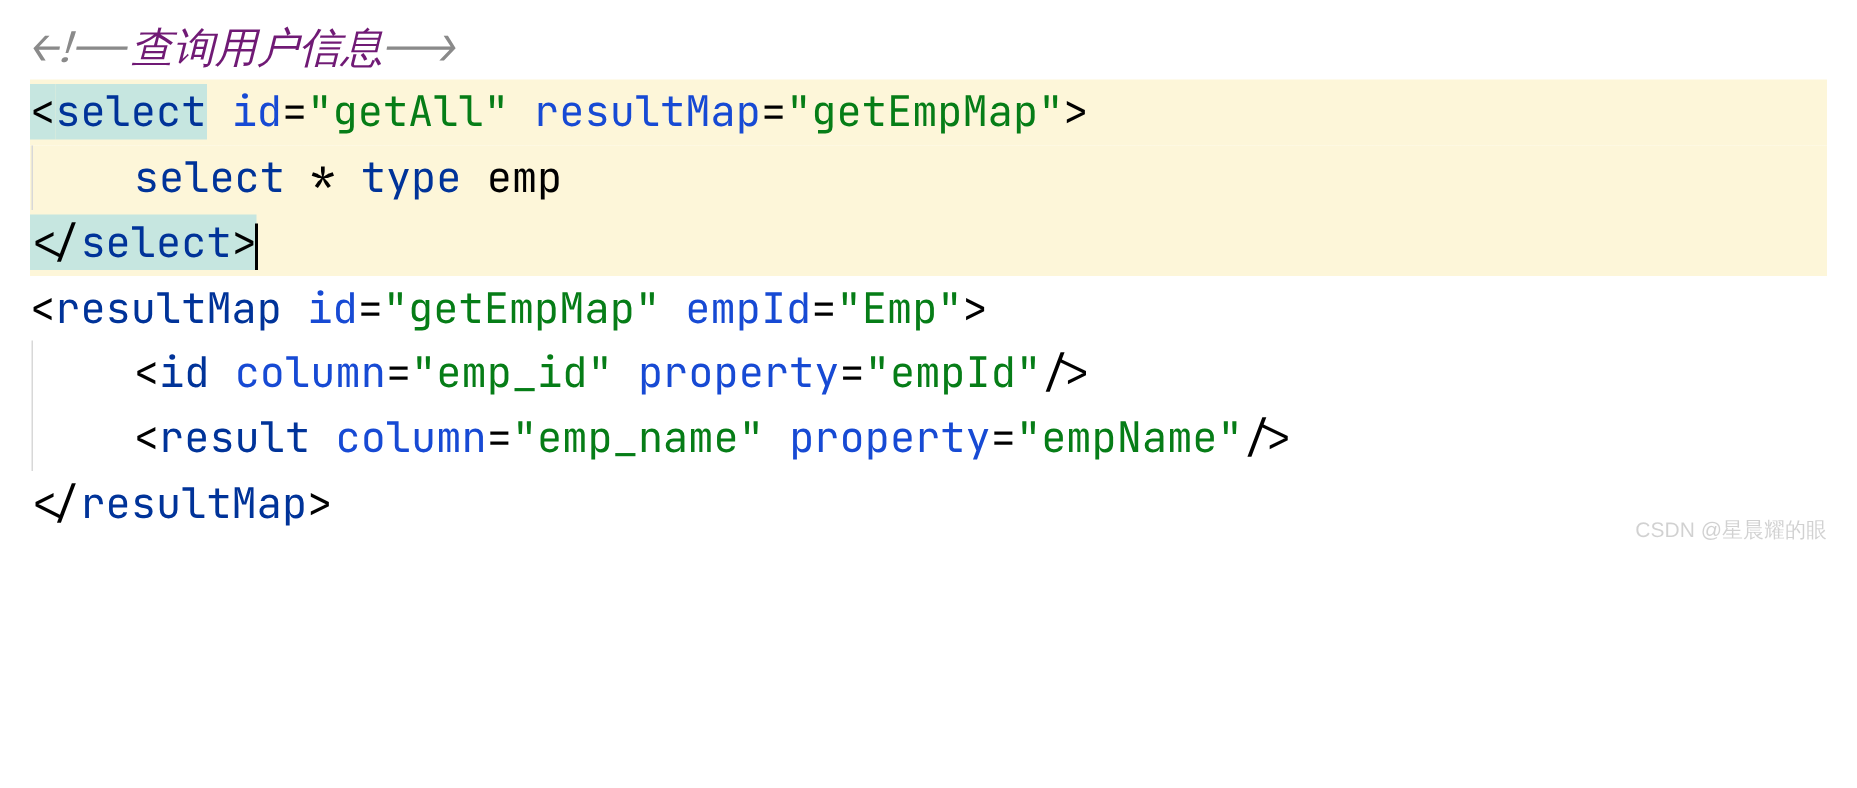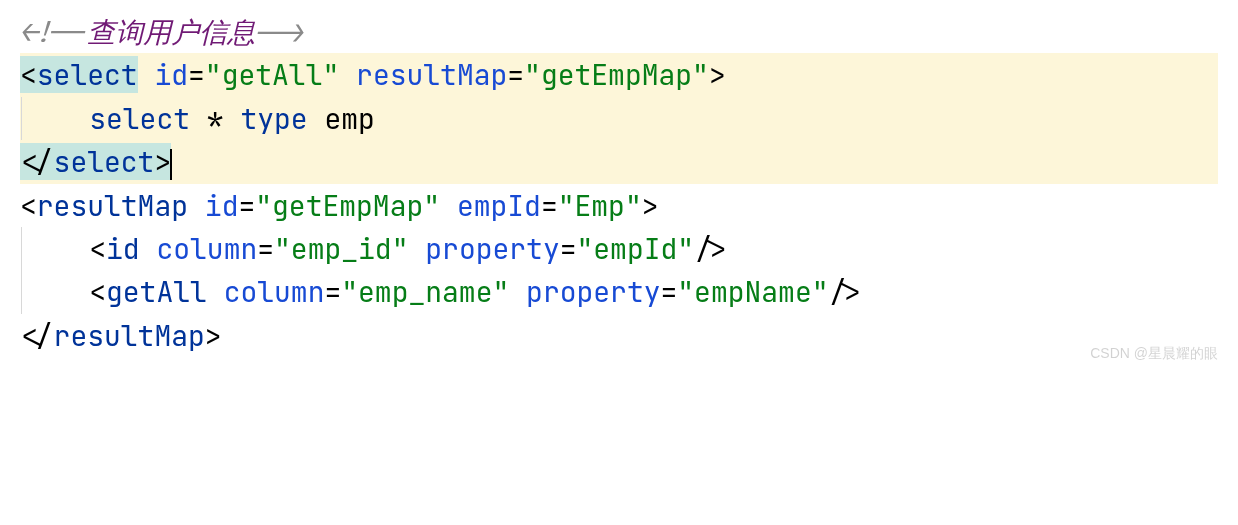--- a/index.html
+++ b/index.html
@@ -64,17 +64,17 @@
 <div class="line hl-bg"><span class="punct tag-hl">&lt;</span><span class="tagname tag-hl">select</span><span> </span><span class="attr">id</span><span class="punct">=</span><span class="str">"getAll"</span><span> </span><span class="attr">resultMap</span><span class="punct">=</span><span class="str">"getEmpMap"</span><span class="punct">&gt;</span></div>
 
 <div class="line hl-bg"><span class="indent">    </span><span class="kw">select</span><span> </span><span class="ident">*</span><span> </span><span class="kw">type</span><span> </span><span class="ident">emp</span></div>
 
 <div class="line hl-bg"><span class="punct tag-hl">&lt;/</span><span class="tagname tag-hl">select</span><span class="punct tag-hl">&gt;</span><span class="cursor"></span></div>
 
 <div class="line"><span class="punct">&lt;</span><span class="tagname">resultMap</span><span> </span><span class="attr">id</span><span class="punct">=</span><span class="str">"getEmpMap"</span><span> </span><span class="attr">empId</span><span class="punct">=</span><span class="str">"Emp"</span><span class="punct">&gt;</span></div>
 
 <div class="line"><span class="indent">    </span><span class="punct">&lt;</span><span class="tagname">id</span><span> </span><span class="attr">column</span><span class="punct">=</span><span class="str">"emp_id"</span><span> </span><span class="attr">property</span><span class="punct">=</span><span class="str">"empId"</span><span class="punct">/&gt;</span></div>
 
-<div class="line"><span class="indent">    </span><span class="punct">&lt;</span><span class="tagname">getAll</span><span> </span><span class="attr">column</span><span class="punct">=</span><span class="str">"emp_name"</span><span> </span><span class="attr">property</span><span class="punct">=</span><span class="str">"empName"</span><span class="punct">/&gt;</span></div>
+<div class="line"><span class="indent">    </span><span class="punct">&lt;</span><span class="tagname">result</span><span> </span><span class="attr">column</span><span class="punct">=</span><span class="str">"emp_name"</span><span> </span><span class="attr">property</span><span class="punct">=</span><span class="str">"empName"</span><span class="punct">/&gt;</span></div>
 
 <div class="line"><span class="punct">&lt;/</span><span class="tagname">resultMap</span><span class="punct">&gt;</span></div>
 
 <div class="watermark">CSDN @星晨耀的眼</div>
 
 </body></html>

